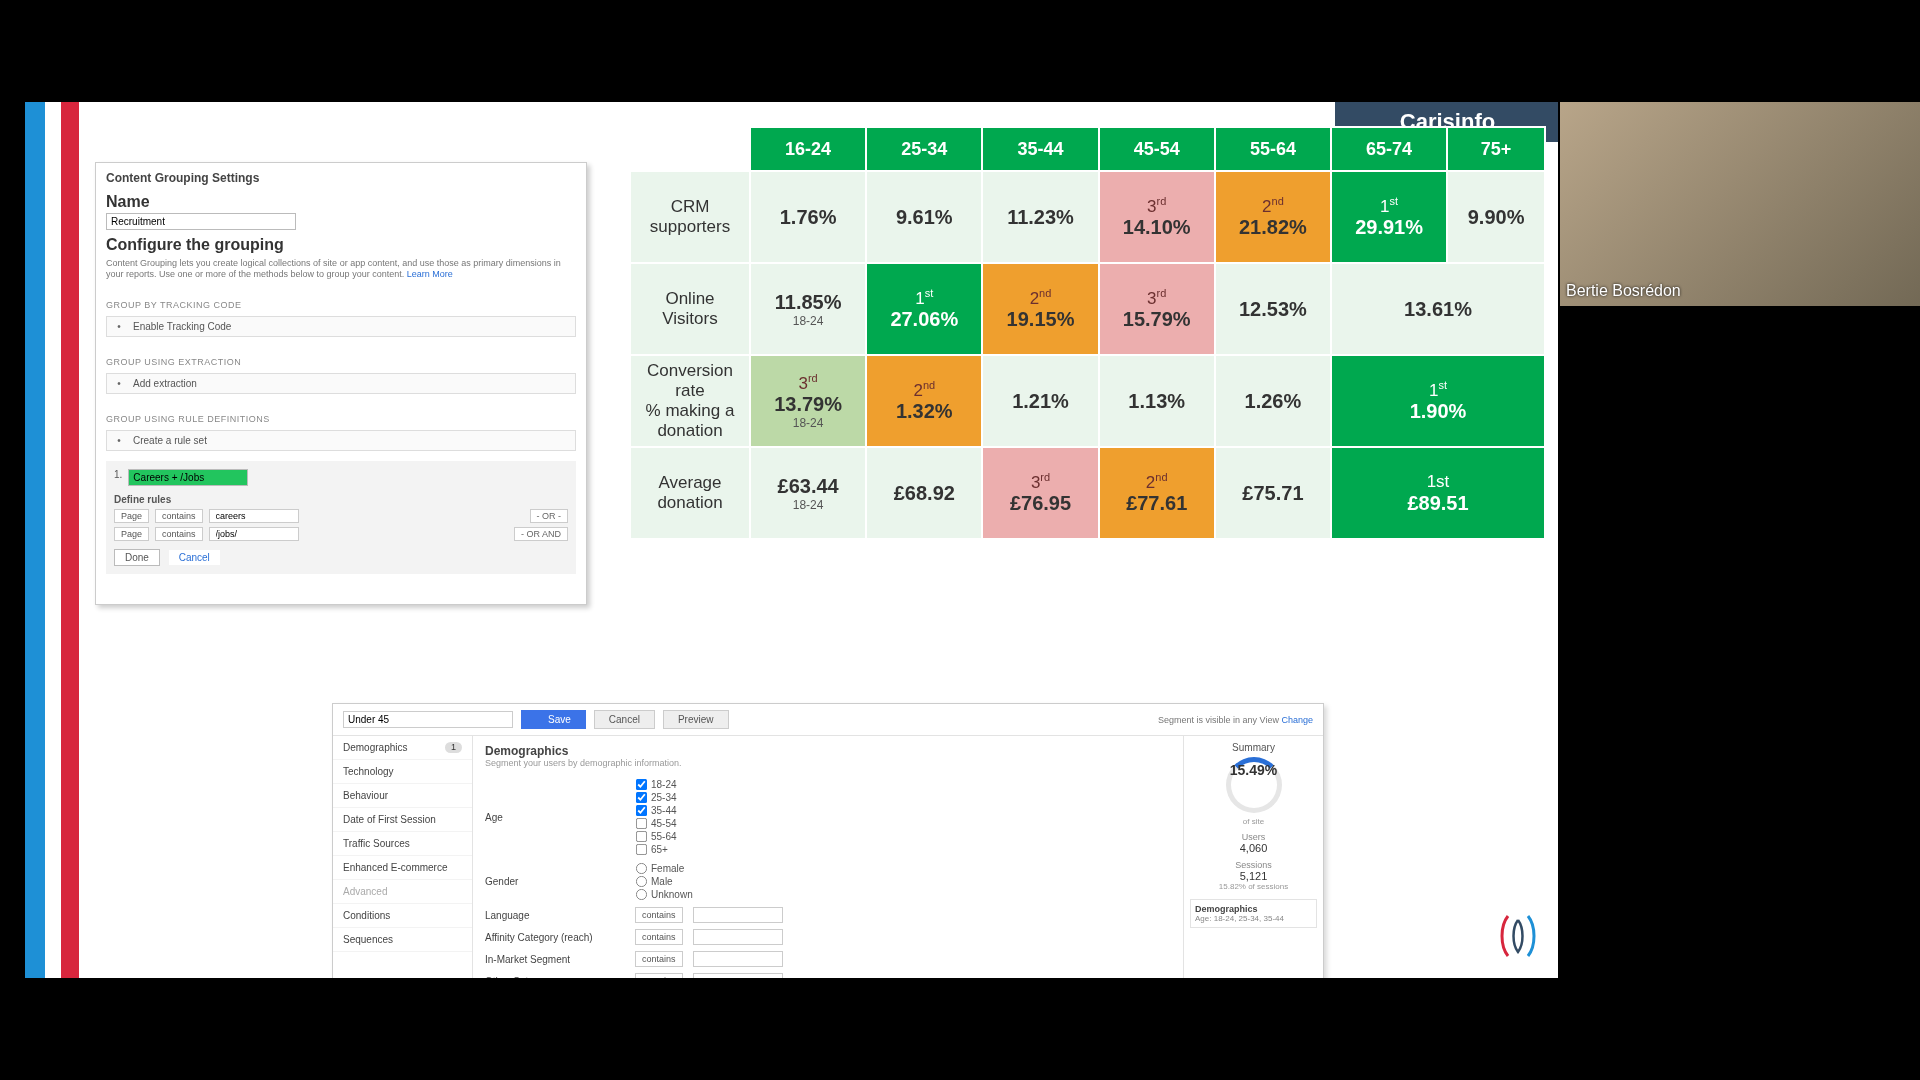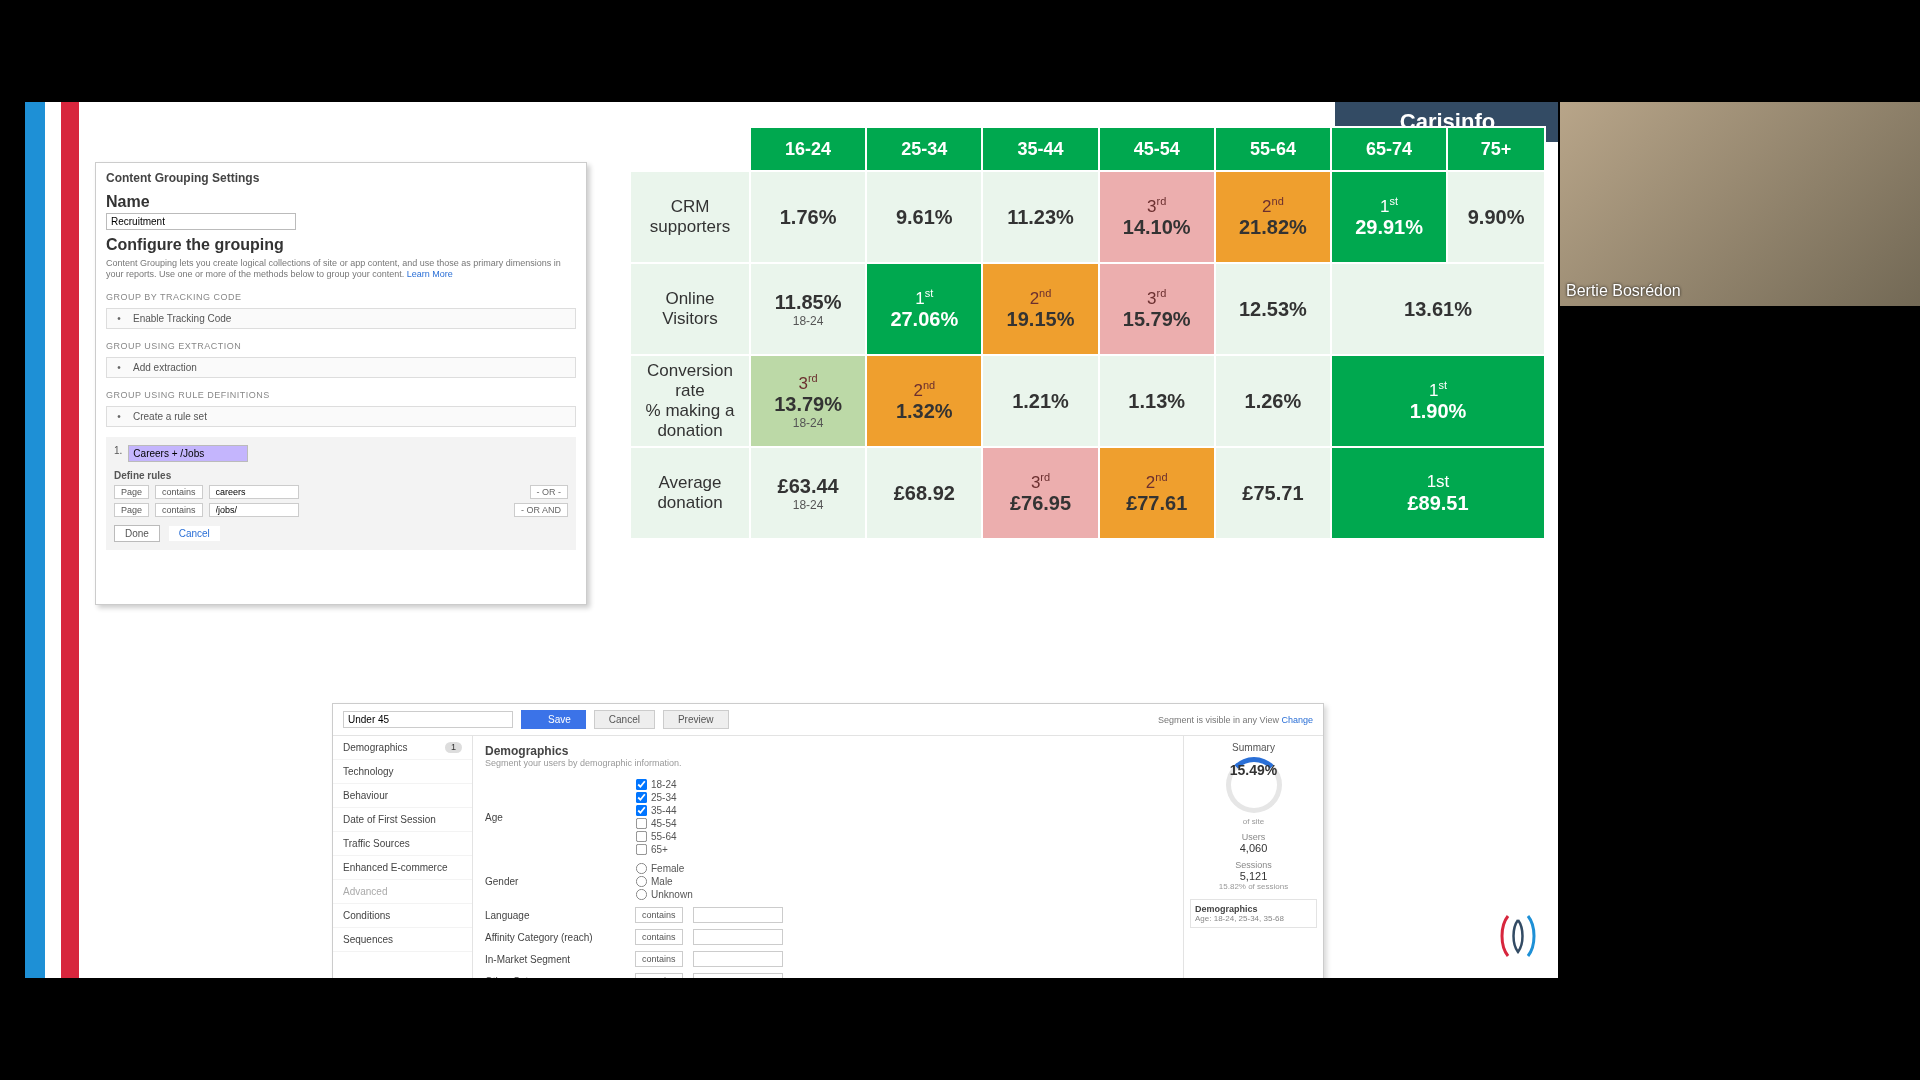--- a/index.html
+++ b/index.html
@@ -11,26 +11,26 @@
   .stripe.red { left: 36px; background: #d7263d; width: 18px; }
   .title-box { position: absolute; left: 93px; top: 10px; width: 455px; height: 40px; border: 2px dashed #2a6fd6; background: #fff; display: flex; align-items: center; justify-content: center; font-size: 23px; color: #333; }
   .caris-tab { position: absolute; left: 1310px; top: 0; width: 225px; height: 40px; background: #334b64; color: #fff; font-size: 22px; font-weight: bold; display: flex; align-items: center; justify-content: center; }
   
   .cg { position: absolute; left: 70px; top: 60px; width: 492px; height: 443px; border: 1px solid #ccc; background: #fff; box-shadow: 3px 3px 5px rgba(0,0,0,.2); padding: 8px 10px; font-size: 10px; color: #555; }
   .cg h4 { font-size: 12px; font-weight: bold; color: #444; margin-bottom: 8px; }
   .cg .lbl { font-size: 16px; font-weight: bold; color: #333; margin-top: 6px; }
   .cg input.txt { border: 1px solid #bbb; font-size: 10px; padding: 2px 4px; width: 190px; margin-top: 2px; }
   .cg .desc { font-size: 9px; color: #777; margin-top: 4px; line-height: 1.2; }
   .cg .link { color: #2a6fd6; }
-  .cg .sect { font-size: 9px; color: #888; text-transform: uppercase; letter-spacing: .5px; margin-top: 12px; }
+  .cg .sect { font-size: 9px; color: #888; text-transform: uppercase; letter-spacing: .5px; margin-top: 20px; }
   .cg .row { display: flex; align-items: center; margin-top: 6px; border: 1px solid #ddd; padding: 4px 6px; font-size: 10px; background: #fafafa; }
   .cg .row .plus { width: 12px; text-align: center; margin-right: 8px; color: #666; }
   .cg .rules { margin-top: 10px; background: #f3f3f3; padding: 8px; }
   .cg .rules .num { float: left; font-size: 10px; margin-right: 6px; }
-  .cg .rules .ruleinput { border: 1px solid #bbb; background: #c4b5fd; font-size: 10px; padding: 2px 4px; width: 120px; }
+  .cg .rules .ruleinput { border: 1px solid #bbb; background: #22c55e; font-size: 10px; padding: 2px 4px; width: 120px; }
   .cg .rules .sub { font-size: 10px; font-weight: bold; margin: 8px 0 4px; }
   .cg .ruleline { display: flex; align-items: center; gap: 6px; margin: 4px 0; }
   .cg .chip { border: 1px solid #ccc; background: #fff; font-size: 9px; padding: 1px 6px; }
   .cg .orand { margin-left: auto; border: 1px solid #ccc; background: #fff; font-size: 9px; padding: 1px 6px; color: #666; }
   .cg .btns { margin-top: 8px; }
   .cg .btns .b { display: inline-block; border: 1px solid #bbb; background: #fff; font-size: 10px; padding: 2px 10px; margin-right: 6px; }
   .cg .btns .b.link { border: none; color: #2a6fd6; }
   
   .tbl { position: absolute; left: 604px; top: 24px; width: 917px; border-collapse: collapse; }
   .tbl th, .tbl td { border: 2px solid #fff; text-align: center; vertical-align: middle; font-size: 18px; color: #333; }
@@ -350,21 +350,21 @@
         <div class="ring"></div>
         <div class="pct">15.49%</div>
         <div class="ofu">of site</div>
         <div class="k">Users</div>
         <div class="v">4,060</div>
         <div class="k">Sessions</div>
         <div class="v">5,121</div>
         <div class="ofu">15.82% of sessions</div>
         <div class="box">
           <div class="bt">Demographics</div>
-          <div class="bd">Age: 18-24, 25-34, 35-68</div>
+          <div class="bd">Age: 18-24, 25-34, 35-44</div>
         </div>
       </div>
     </div>
   </div>
 
   <div class="logo">
     <svg viewBox="0 0 40 48">
         <path d="M10 4 C2 14 2 34 10 44" stroke="#d7263d" stroke-width="3" fill="none"></path>
         <path d="M30 4 C38 14 38 34 30 44" stroke="#1e90d6" stroke-width="3" fill="none"></path>
         <path d="M20 8 C14 16 14 32 20 40 C26 32 26 16 20 8" stroke="#334b64" stroke-width="2.5" fill="none"></path>

